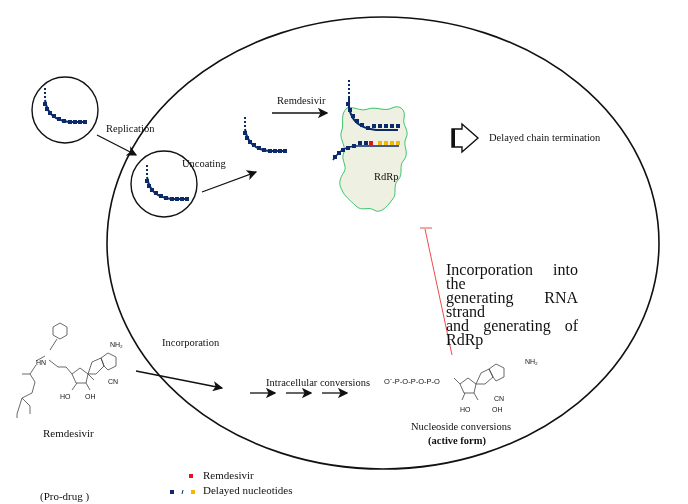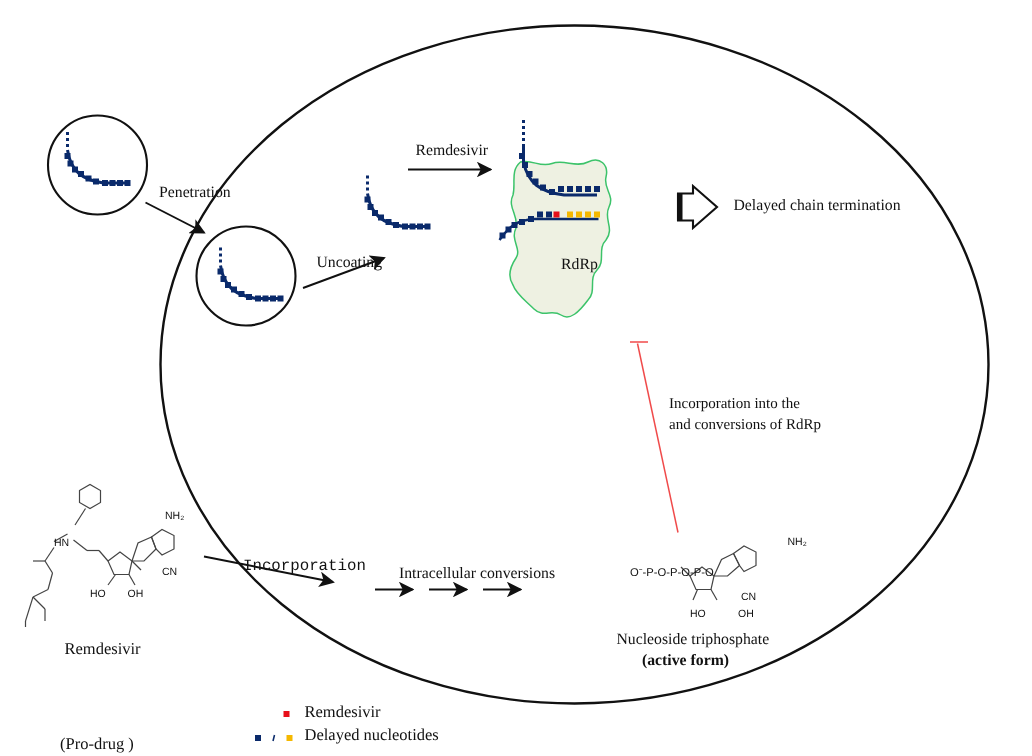--- a/index.html
+++ b/index.html
@@ -1,19 +1,19 @@
 <!DOCTYPE html>
 <html><head>
 <meta charset="utf-8">
 <style>
   html,body{margin:0;padding:0;background:#fff;}
   body{width:688px;height:504px;position:relative;overflow:hidden;font-family:"Liberation Serif",serif;color:#111;}
   svg{position:absolute;left:0;top:0;}
   .lbl{position:absolute;font-size:10.5px;line-height:13px;white-space:nowrap;}
-  .note{position:absolute;font-size:10px;line-height:14px;text-align:justify;width:132px;}
+  .note{position:absolute;font-size:16px;line-height:14px;text-align:justify;width:132px;}
 </style>
 </head>
 <body>
 
 <svg width="688" height="504" viewBox="0 0 688 504">
   <defs>
     <marker id="ah" markerWidth="8" markerHeight="8" refX="7" refY="4" orient="auto">
       <path d="M0,0 L8,4 L0,8 L2,4 Z" fill="#111"></path>
     </marker>
   </defs>
@@ -156,46 +156,47 @@
     <polygon points="476,384 481,373 489,369 493,377 485,384"></polygon>
     <polygon points="489,369 496,364 504,368 504,377 496,381 493,377"></polygon>
   </g>
 
   <rect x="189" y="474" width="4" height="4" fill="#e8101a"></rect>
   <rect x="170" y="490" width="4" height="4" fill="#0a2a6b"></rect>
   <line x1="182" y1="494" x2="183" y2="490" stroke="#0a2a6b" stroke-width="1"></line>
   <rect x="191" y="490" width="4" height="4" fill="#f5b800"></rect>
 </svg>
 
-<div class="lbl" style="left:106px;top:122px;">Penetration</div>
-<div class="lbl" style="left:211px;top:157px;margin-top:12px;">Uncoating</div>
+<div class="lbl" style="left:106px;top:122px;">Replication</div>
+<div class="lbl" style="left:182px;top:157px;">Uncoating</div>
 <div class="lbl" style="left:277px;top:94px;">Remdesivir</div>
 <div class="lbl" style="left:374px;top:170px;font-weight:normal;">RdRp</div>
 <div class="lbl" style="left:489px;top:131px;">Delayed chain termination</div>
 
 <div class="note" style="left:446px;top:263px;">
   <div>Incorporation into the</div>
-  <div>and conversions of RdRp</div>
+  <div>generating RNA strand</div>
+  <div>and generating of RdRp</div>
 </div>
 
-<div class="lbl" style="left:162px;top:372px;font-family:Liberation Mono, monospace;">Incorporation</div>
+<div class="lbl" style="left:162px;top:336px;">Incorporation</div>
 <div class="lbl" style="left:266px;top:376px;">Intracellular conversions</div>
 
 <div class="lbl" style="left:43px;top:427px;font-size:11px;">Remdesivir</div>
 <div class="lbl" style="left:40px;top:442px;font-size:11px;margin-top:48px;">(Pro-drug )</div>
 
-<div class="lbl" style="left:411px;top:420px;">Nucleoside triphosphate</div>
+<div class="lbl" style="left:411px;top:420px;">Nucleoside conversions</div>
 <div class="lbl" style="left:428px;top:434px;font-weight:bold;text-align:center;">(active form)</div>
 
 <div class="lbl" style="left:110px;top:338px;font-size:7px;font-family:'Liberation Sans',sans-serif;">NH₂</div>
 <div class="lbl" style="left:36px;top:356px;font-size:7px;font-family:'Liberation Sans',sans-serif;">HN</div>
 <div class="lbl" style="left:108px;top:375px;font-size:7px;font-family:'Liberation Sans',sans-serif;">CN</div>
 <div class="lbl" style="left:60px;top:390px;font-size:7px;font-family:'Liberation Sans',sans-serif;">HO</div>
 <div class="lbl" style="left:85px;top:390px;font-size:7px;font-family:'Liberation Sans',sans-serif;">OH</div>
 
-<div class="lbl" style="left:384px;top:375px;font-size:7.5px;font-family:'Liberation Sans',sans-serif;margin-left:36px;">O⁻-P-O-P-O-P-O</div>
+<div class="lbl" style="left:384px;top:375px;font-size:7.5px;font-family:'Liberation Sans',sans-serif;">O⁻-P-O-P-O-P-O</div>
 <div class="lbl" style="left:525px;top:355px;font-size:7px;font-family:'Liberation Sans',sans-serif;">NH₂</div>
 <div class="lbl" style="left:494px;top:392px;font-size:7px;font-family:'Liberation Sans',sans-serif;">CN</div>
 <div class="lbl" style="left:460px;top:403px;font-size:7px;font-family:'Liberation Sans',sans-serif;">HO</div>
 <div class="lbl" style="left:492px;top:403px;font-size:7px;font-family:'Liberation Sans',sans-serif;">OH</div>
 
 <div class="lbl" style="left:203px;top:469px;font-size:11px;">Remdesivir</div>
 <div class="lbl" style="left:203px;top:484px;font-size:11px;">Delayed nucleotides</div>
 
 </body></html>

